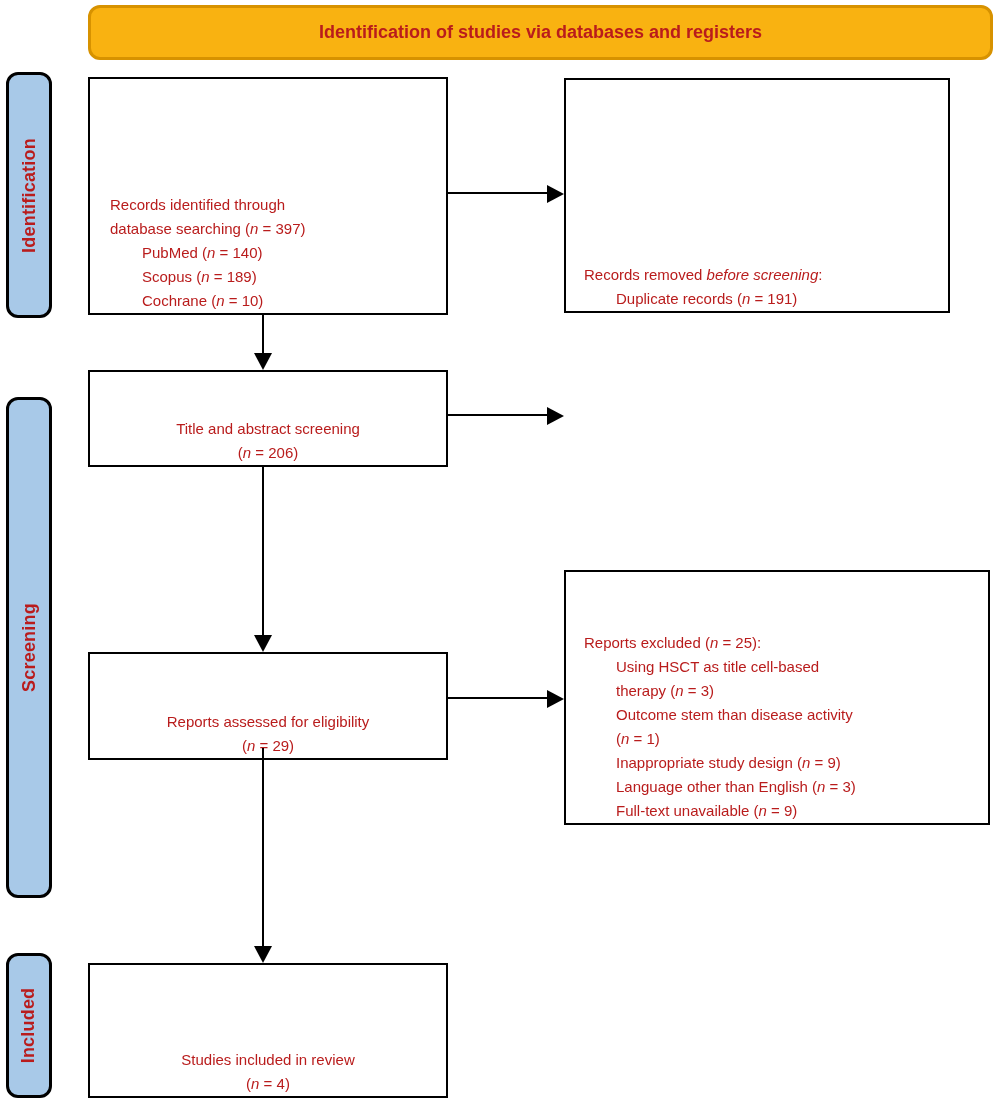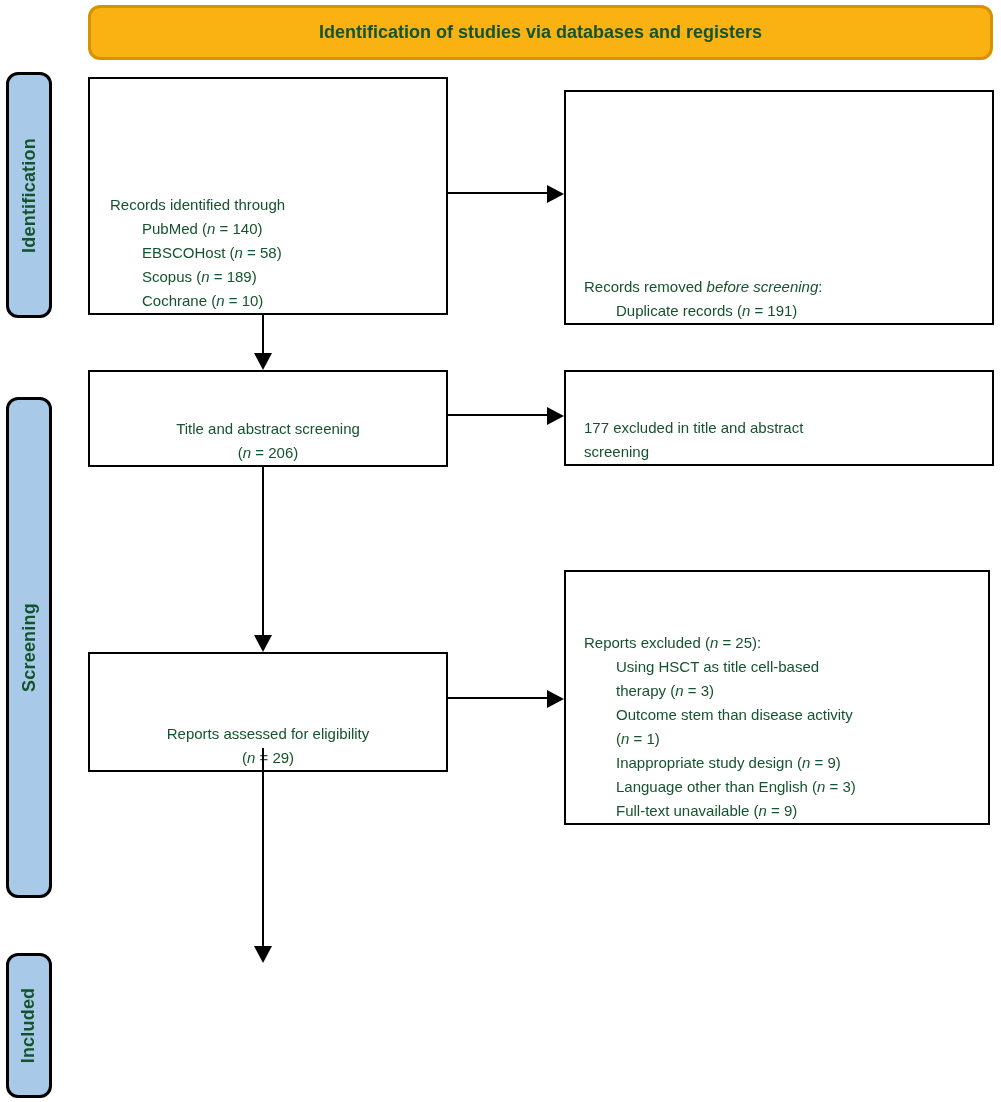--- a/index.html
+++ b/index.html
@@ -1,18 +1,18 @@
 <!DOCTYPE html>
 <html style="--banner_fill: #F9B211; --banner_border: #D79200; --side_fill: #A8C9E8;"><head>
 <meta charset="utf-8">
 <style>
   html,body{margin:0;padding:0;background:#ffffff;}
   .canvas{
     position:relative;width:1001px;height:1102px;background:#ffffff;
-    font-family:"Liberation Sans","DejaVu Sans",sans-serif;color:#14532d;
+    font-family:"Liberation Sans","DejaVu Sans",sans-serif;color:#b91c1c;
     overflow:hidden;
   }
   .banner{
     position:absolute;left:88px;top:5px;width:905px;height:55px;
     background:var(--banner_fill,#F9B211);
     border:3px solid var(--banner_border,#D79200);
     border-radius:12px;box-sizing:border-box;
     display:flex;align-items:center;justify-content:center;
     font-weight:bold;font-size:18px;
   }
@@ -31,23 +31,23 @@
   #stage-included{top:953px;height:145px;}
   .box{
     position:absolute;background:#fff;border:2.5px solid #000;box-sizing:border-box;
     display:flex;flex-direction:column;justify-content:flex-end;
     font-size:15px;line-height:24px;
   }
   .box.center{text-align:center;}
   .box.left{padding-left:18px;padding-right:10px;text-align:left;}
   #box-records-identified{left:88px;top:77px;width:360px;height:238px;padding-left:20px;}
   #box-title-abstract{left:88px;top:370px;width:360px;height:97px;}
-  #box-eligibility{left:88px;top:652px;width:360px;height:120px;}
+  #box-eligibility{left:88px;top:652px;width:360px;height:108px;}
   #box-included{left:88px;top:963px;width:360px;height:135px;}
-  #box-removed{left:564px;top:78px;width:430px;height:235px;margin-top:12px;}
+  #box-removed{left:564px;top:78px;width:386px;height:235px;}
   #box-excluded-screening{left:564px;top:370px;width:430px;height:96px;}
   #box-reports-excluded{left:564px;top:570px;width:426px;height:255px;}
   .line{min-height:24px;}
   .line.indent{margin-left:32px;}
   em{font-style:italic;}
   .vline{position:absolute;width:2px;background:#000;}
   .hline{position:absolute;height:2px;background:#000;}
   .head-down{
     position:absolute;width:0;height:0;
     border-left:9px solid transparent;border-right:9px solid transparent;
@@ -77,57 +77,57 @@
   </div>
   <div class="side-label" id="stage-screening">
     <span>Screening</span>
   </div>
   <div class="side-label" id="stage-included">
     <span>Included</span>
   </div>
 
   <div class="box left" id="box-records-identified">
       <div class="line">Records identified through</div>
+      <div class="line">database searching (<em>n</em> = 397)</div>
       <div class="line indent">PubMed (<em>n</em> = 140)</div>
-      <div class="line indent">EBSCOHost (<em>n</em> = 58)</div>
       <div class="line indent">Scopus (<em>n</em> = 189)</div>
       <div class="line indent">Cochrane (<em>n</em> = 10)</div>
     </div>
 
   <div class="box left" id="box-removed">
       <div class="line">Records removed <em>before screening</em>:</div>
       <div class="line indent">Duplicate records (<em>n</em> = 191)</div>
     </div>
 
   <div class="box center" id="box-title-abstract">
       <div class="line">Title and abstract screening</div>
       <div class="line">(<em>n</em> = 206)</div>
     </div>
 
-  <div class="box left" id="box-excluded-screening">
-      <div class="line">177 excluded in title and abstract</div>
-      <div class="line">screening</div>
-    </div>
 
   <div class="box center" id="box-eligibility">
       <div class="line">Reports assessed for eligibility</div>
       <div class="line">(<em>n</em> = 29)</div>
     </div>
 
   <div class="box left" id="box-reports-excluded">
       <div class="line">Reports excluded (<em>n</em> = 25):</div>
       <div class="line indent">Using HSCT as title cell-based</div>
       <div class="line indent">therapy (<em>n</em> = 3)</div>
       <div class="line indent">Outcome stem than disease activity</div>
       <div class="line indent">(<em>n</em> = 1)</div>
       <div class="line indent">Inappropriate study design (<em>n</em> = 9)</div>
       <div class="line indent">Language other than English (<em>n</em> = 3)</div>
       <div class="line indent">Full-text unavailable (<em>n</em> = 9)</div>
     </div>
 
+  <div class="box center" id="box-included">
+      <div class="line">Studies included in review</div>
+      <div class="line">(<em>n</em> = 4)</div>
+    </div>
 
   <div class="vline" id="v1-line"></div>
   <div class="head-down" id="v1-head"></div>
   <div class="vline" id="v2-line"></div>
   <div class="head-down" id="v2-head"></div>
   <div class="vline" id="v3-line"></div>
   <div class="head-down" id="v3-head"></div>
 
   <div class="hline" id="h1-line"></div>
   <div class="head-right" id="h1-head"></div>

